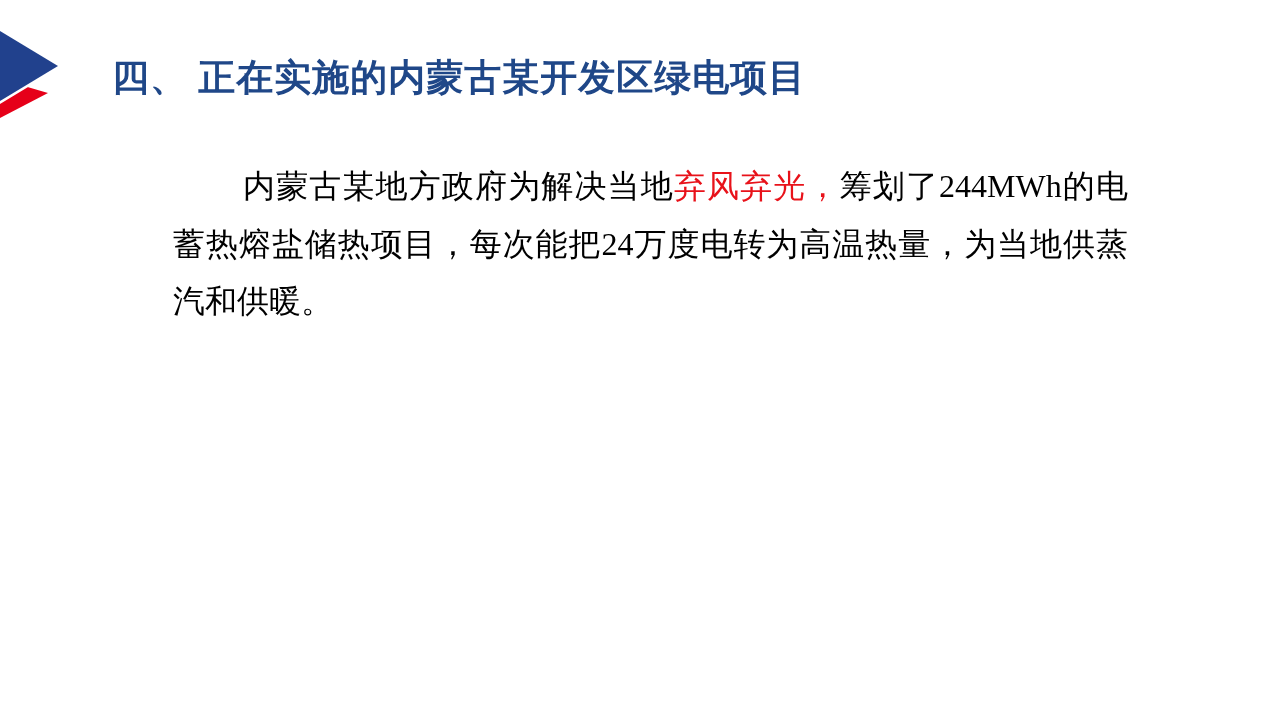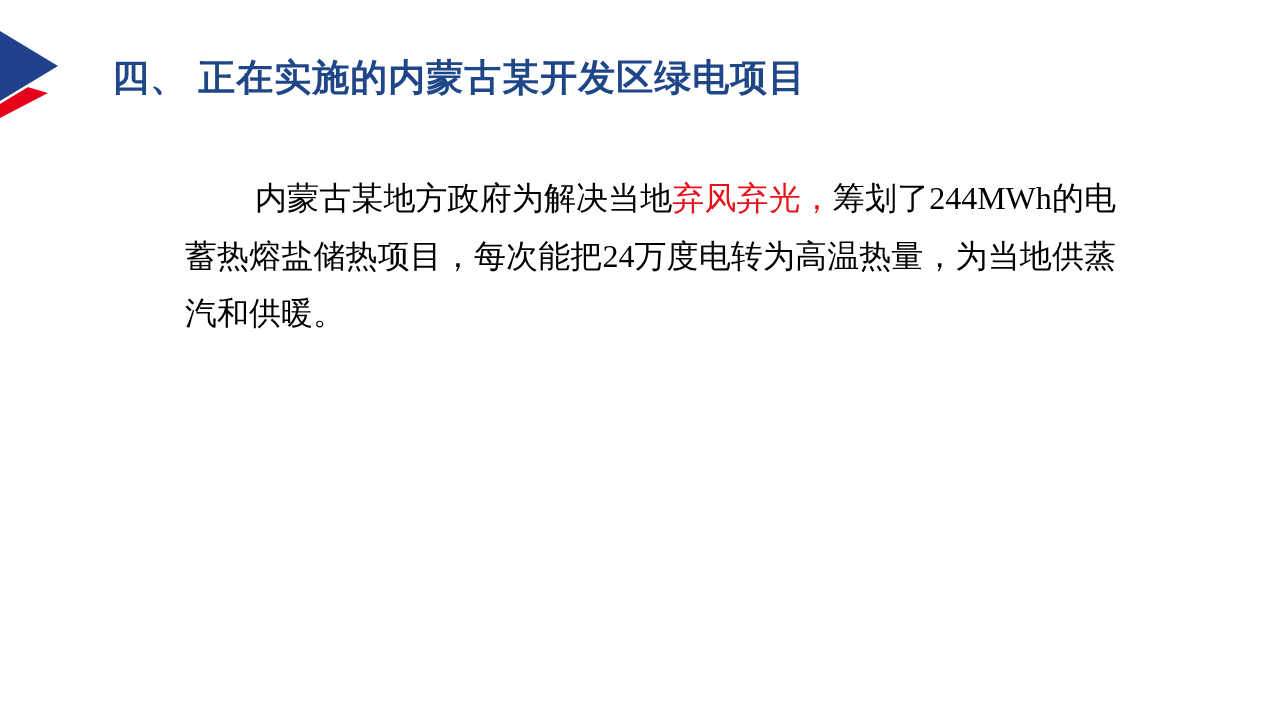--- a/index.html
+++ b/index.html
@@ -36,21 +36,21 @@
     left: 173px;
     top: 158px;
     width: 955px;
     font-size: 32px;
     line-height: 57.6px;
     color: var(--body-color, #000000);
     text-align: justify;
     text-justify: inter-character;
   }
   .body-text p {
-    margin: 12px;
+    margin: 0;
     text-indent: 70px;
   }
   .highlight { color: var(--highlight-color, #e8121a); }
 </style>
 </head>
 <body>
 
 <div class="slide">
 
   <svg class="corner-decoration" width="70" height="130" viewBox="0 0 70 130" aria-hidden="true">

